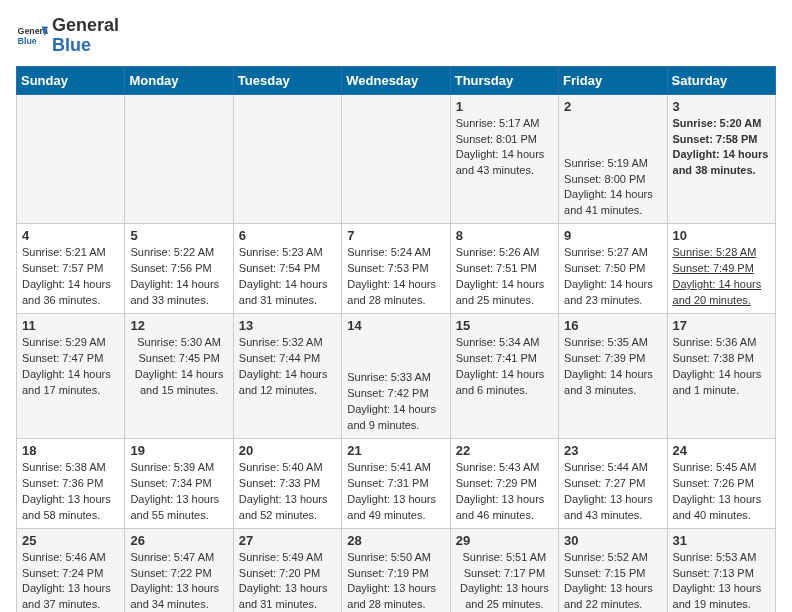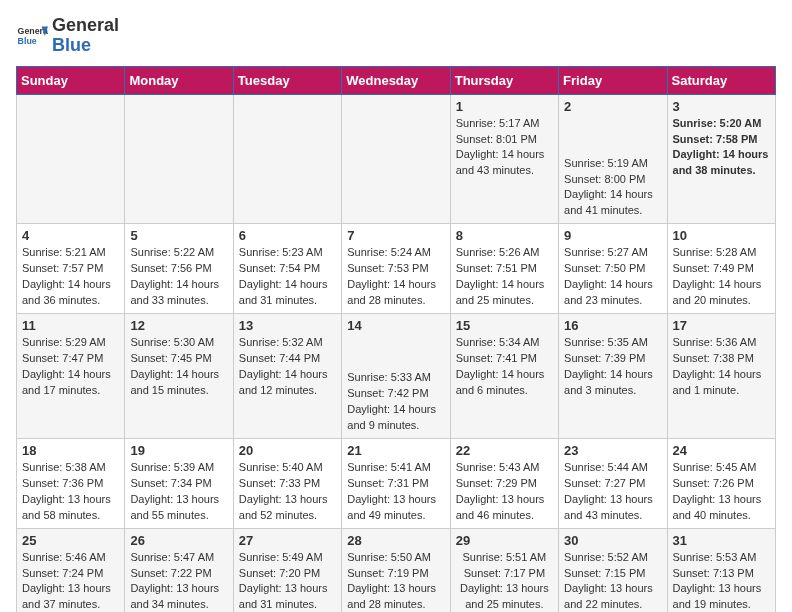--- a/index.html
+++ b/index.html
@@ -42,21 +42,21 @@
     }
     .location {
       font-size: 14px;
       color: #333;
     }
     table {
       width: 100%;
       border-collapse: collapse;
     }
     thead tr {
-      background-color: #be185d;
+      background-color: #0369a1;
       color: #fff;
     }
     thead th {
       padding: 6px 4px;
       font-size: 13px;
       font-weight: bold;
       text-align: left;
       border: 1px solid #2a6db5;
     }
     tbody tr {
@@ -179,35 +179,35 @@
 Daylight: 14 hours and 25 minutes.</div>
         </td>
         <td>
           <span class="day-num">9</span>
           <div class="cell-content" style="white-space: pre-line;">Sunrise: 5:27 AM
 Sunset: 7:50 PM
 Daylight: 14 hours and 23 minutes.</div>
         </td>
         <td>
           <span class="day-num">10</span>
-          <div class="cell-content" style="white-space: pre-line;">Sunrise: 5:28 AM
+          <div class="cell-content" style="white-space: pre-line; text-decoration: underline;">Sunrise: 5:28 AM
 Sunset: 7:49 PM
 Daylight: 14 hours and 20 minutes.</div>
         </td>
       </tr>
       <tr>
         <td>
           <span class="day-num">11</span>
           <div class="cell-content" style="white-space: pre-line;">Sunrise: 5:29 AM
 Sunset: 7:47 PM
 Daylight: 14 hours and 17 minutes.</div>
         </td>
         <td>
           <span class="day-num">12</span>
-          <div class="cell-content" style="white-space: pre-line;">Sunrise: 5:30 AM
+          <div class="cell-content" style="white-space: pre-line; text-align: center;">Sunrise: 5:30 AM
 Sunset: 7:45 PM
 Daylight: 14 hours and 15 minutes.</div>
         </td>
         <td>
           <span class="day-num">13</span>
           <div class="cell-content" style="white-space: pre-line;">Sunrise: 5:32 AM
 Sunset: 7:44 PM
 Daylight: 14 hours and 12 minutes.</div>
         </td>
         <td>

